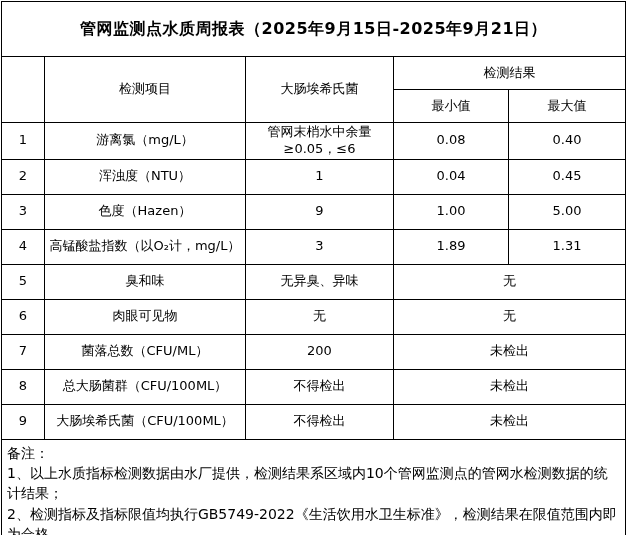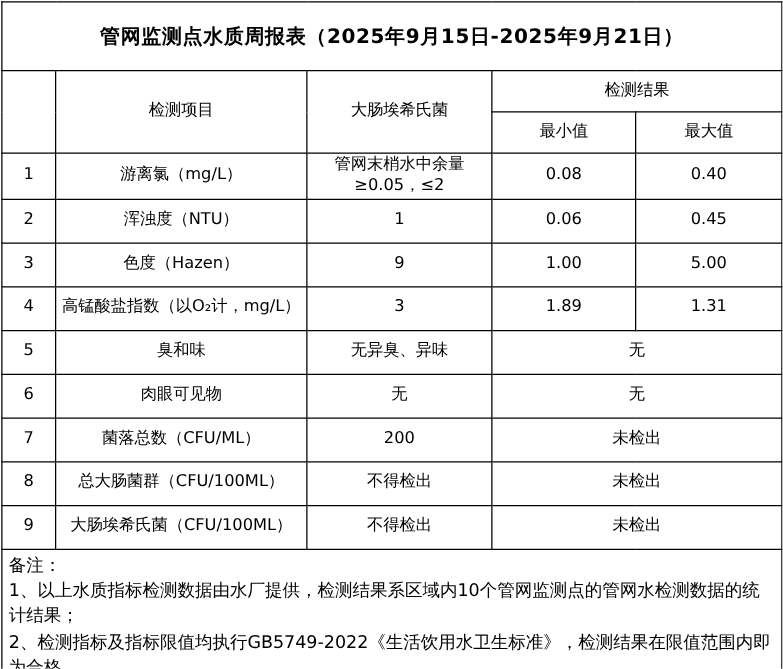--- a/index.html
+++ b/index.html
@@ -75,29 +75,29 @@
         <td colspan="2">检测结果</td>
       </tr>
       <tr class="header-row">
         <td>最小值</td>
         <td>最大值</td>
       </tr>
 
       <tr class="data-row">
         <td>1</td>
         <td>游离氯（mg/L）</td>
-        <td>管网末梢水中余量≥0.05，≤2</td>
+        <td>管网末梢水中余量≥0.05，≤6</td>
         <td>0.08</td>
         <td>0.40</td>
       </tr>
       <tr class="data-row">
         <td>2</td>
         <td>浑浊度（NTU）</td>
         <td>1</td>
-        <td>0.06</td>
+        <td>0.04</td>
         <td>0.45</td>
       </tr>
       <tr class="data-row">
         <td>3</td>
         <td>色度（Hazen）</td>
         <td>9</td>
         <td>1.00</td>
         <td>5.00</td>
       </tr>
       <tr class="data-row">

